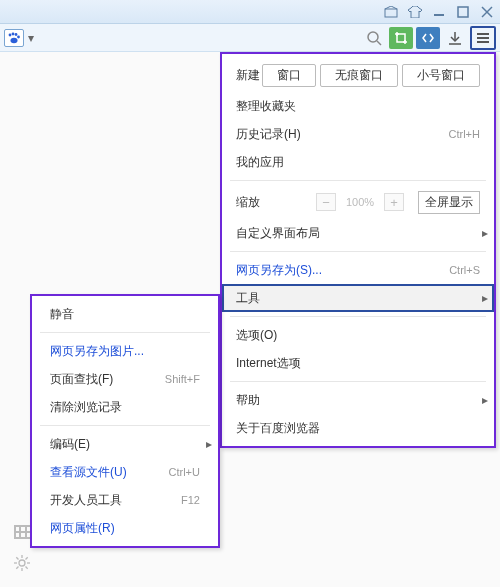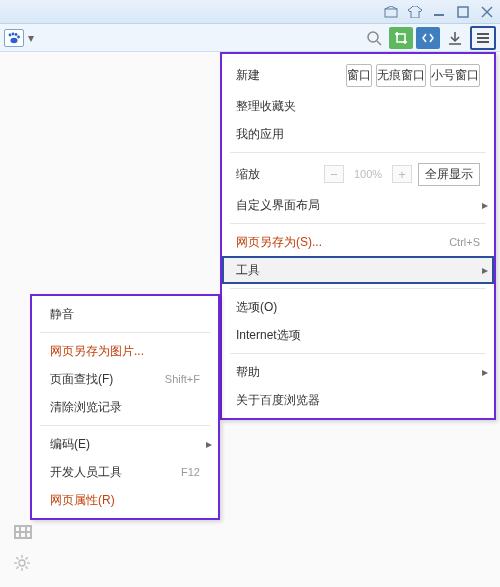--- a/index.html
+++ b/index.html
@@ -19,27 +19,27 @@
 .content{position:absolute;top:52px;left:0;right:0;bottom:0;background:#fafafa}
 .menu{position:absolute;background:#fff;border:2px solid #6d28d9;box-shadow:2px 2px 4px rgba(0,0,0,.15)}
 .menu1{top:52px;left:220px;width:276px;padding:4px 0}
 .menu-row{display:flex;align-items:center;height:28px;padding:0 14px;color:#333;position:relative}
 .menu-row.tall{height:34px}
 .menu-row .label{flex:1}
 .menu-row .shortcut{color:#999;font-size:11px}
 .menu-row .arrow{position:absolute;right:6px;top:50%;transform:translateY(-50%);color:#666}
 .menu-row.highlight{outline:2px solid #2b4ea0;outline-offset:-2px;background:#f2f2f2}
 .menu-row .pillset{display:flex;gap:4px;margin-left:auto}
-.pill{border:1px solid #bbb;border-radius:2px;padding:2px 0;font-size:12px;color:#333;background:#fff;white-space:nowrap}
+.pill{border:1px solid #bbb;border-radius:2px;padding:2px 14px;font-size:12px;color:#333;background:#fff;white-space:nowrap}
 .zoom-group{display:flex;align-items:center;gap:2px;margin-left:auto}
 .zoom-btn{width:20px;height:18px;border:1px solid #ddd;background:#fafafa;color:#bbb;display:flex;align-items:center;justify-content:center;font-size:13px}
 .zoom-val{width:44px;text-align:center;color:#bbb;font-size:11px}
-.fullscreen-btn{border:1px solid #bbb;padding:2px 6px;margin-left:6px;background:#fff}
+.fullscreen-btn{border:1px solid #bbb;padding:2px 6px;margin-left:14px;background:#fff}
 .sep{height:1px;background:#e6e6e6;margin:4px 8px}
-.disabled{color:#c2410c}
+.disabled{color:#1d4ed8}
 .menu2{top:294px;left:30px;width:190px;padding:4px 0}
 .menu2 .menu-row{height:28px;padding:0 18px}
 .menu2 .menu-row.highlight{outline:2px solid #2b4ea0;outline-offset:-2px}
 .bottom-left-icons{position:absolute;left:14px;bottom:16px;display:flex;flex-direction:column;gap:16px;color:#bbb}
 .grid-icon{width:18px;height:14px;border:1px solid #bbb;display:grid;grid-template-columns:1fr 1fr 1fr;grid-template-rows:1fr 1fr}
 .grid-icon div{border:1px solid #bbb}
 .gear{width:16px;height:16px}
 </style>
 </head>
 <body>
@@ -159,20 +159,24 @@
     <span class="pillset">
       <span class="pill">窗口</span>
       <span class="pill">无痕窗口</span>
       <span class="pill">小号窗口</span>
     </span>
   </div>
   <div class="menu-row">
       <span class="label">整理收藏夹</span>
     </div>
   <div class="menu-row">
+      <span class="label">历史记录(H)</span>
+      <span class="shortcut">Ctrl+H</span>
+    </div>
+  <div class="menu-row">
       <span class="label">我的应用</span>
     </div>
   <div class="sep"></div>
   <div class="menu-row tall">
     <span class="label">缩放</span>
     <span class="zoom-group">
       <span class="zoom-btn">−</span>
       <span class="zoom-val">100%</span>
       <span class="zoom-btn">+</span>
     </span>
@@ -222,19 +226,23 @@
     </div>
   <div class="menu-row">
       <span class="label">清除浏览记录</span>
     </div>
   <div class="sep"></div>
   <div class="menu-row">
       <span class="label">编码(E)</span>
       <span class="arrow">▸</span>
     </div>
   <div class="menu-row">
+      <span class="label disabled">查看源文件(U)</span>
+      <span class="shortcut">Ctrl+U</span>
+    </div>
+  <div class="menu-row">
       <span class="label">开发人员工具</span>
       <span class="shortcut">F12</span>
     </div>
   <div class="menu-row">
       <span class="label disabled">网页属性(R)</span>
     </div>
 </div>
 
 </body></html>

